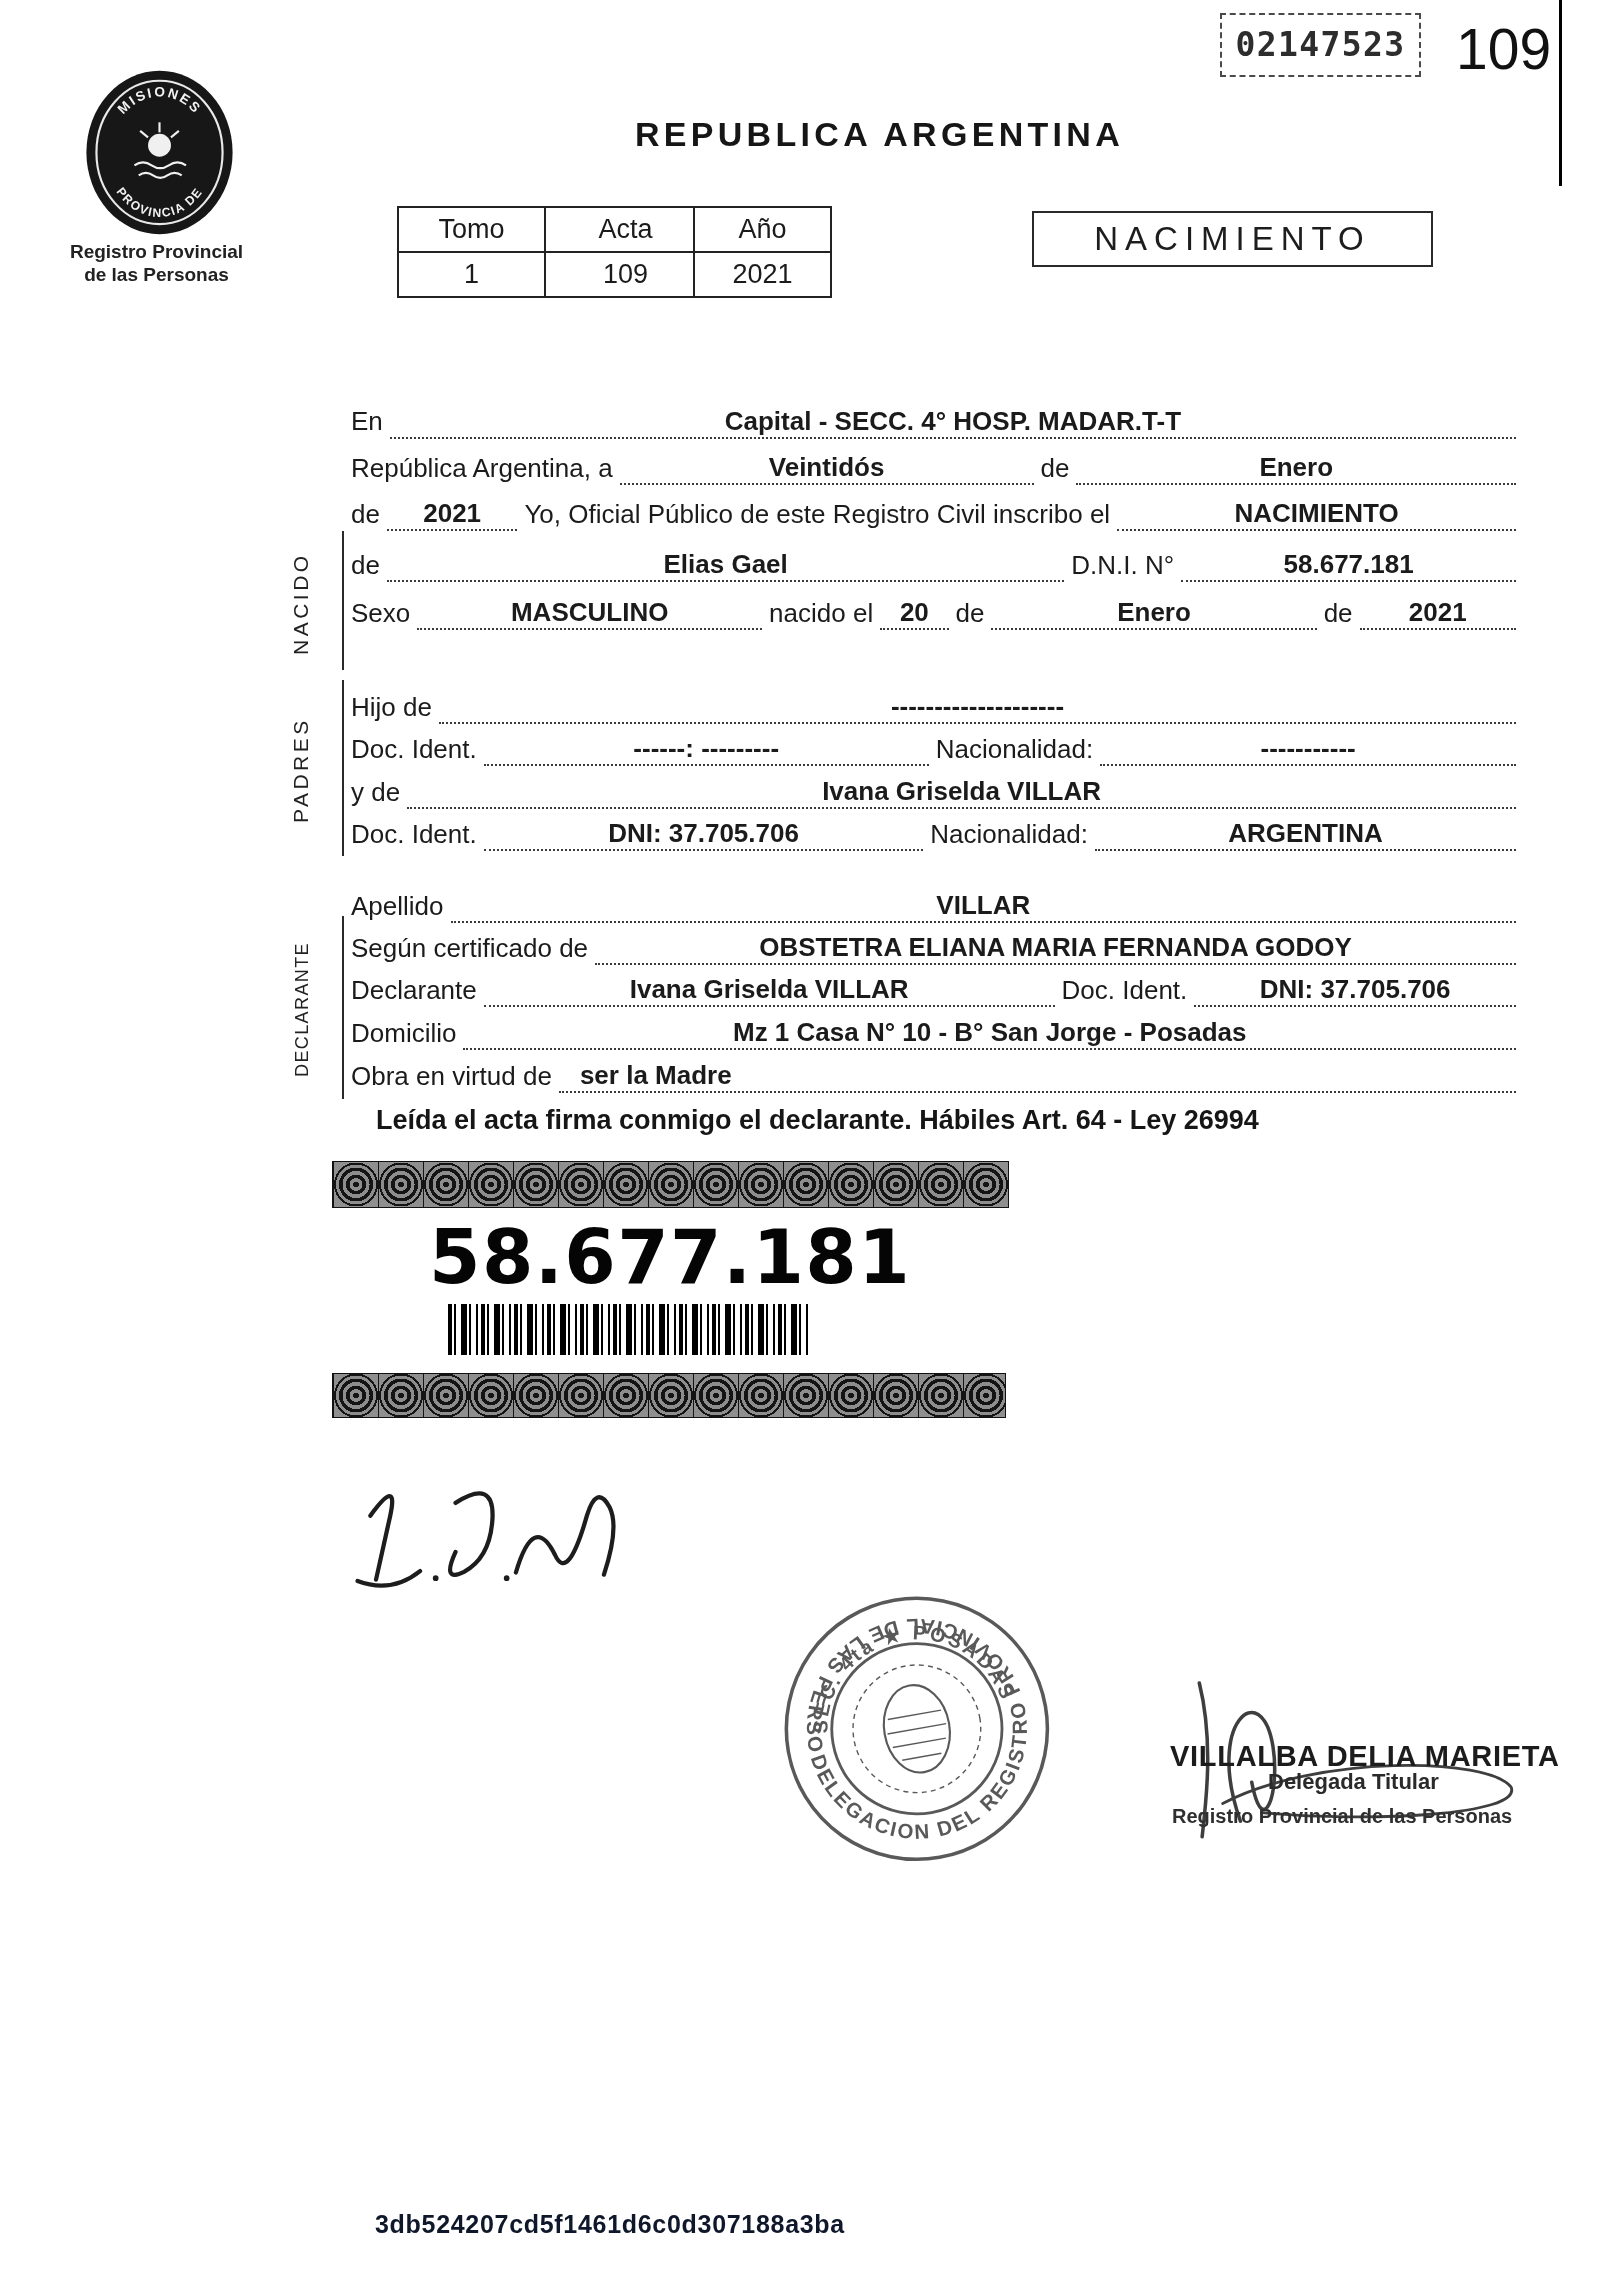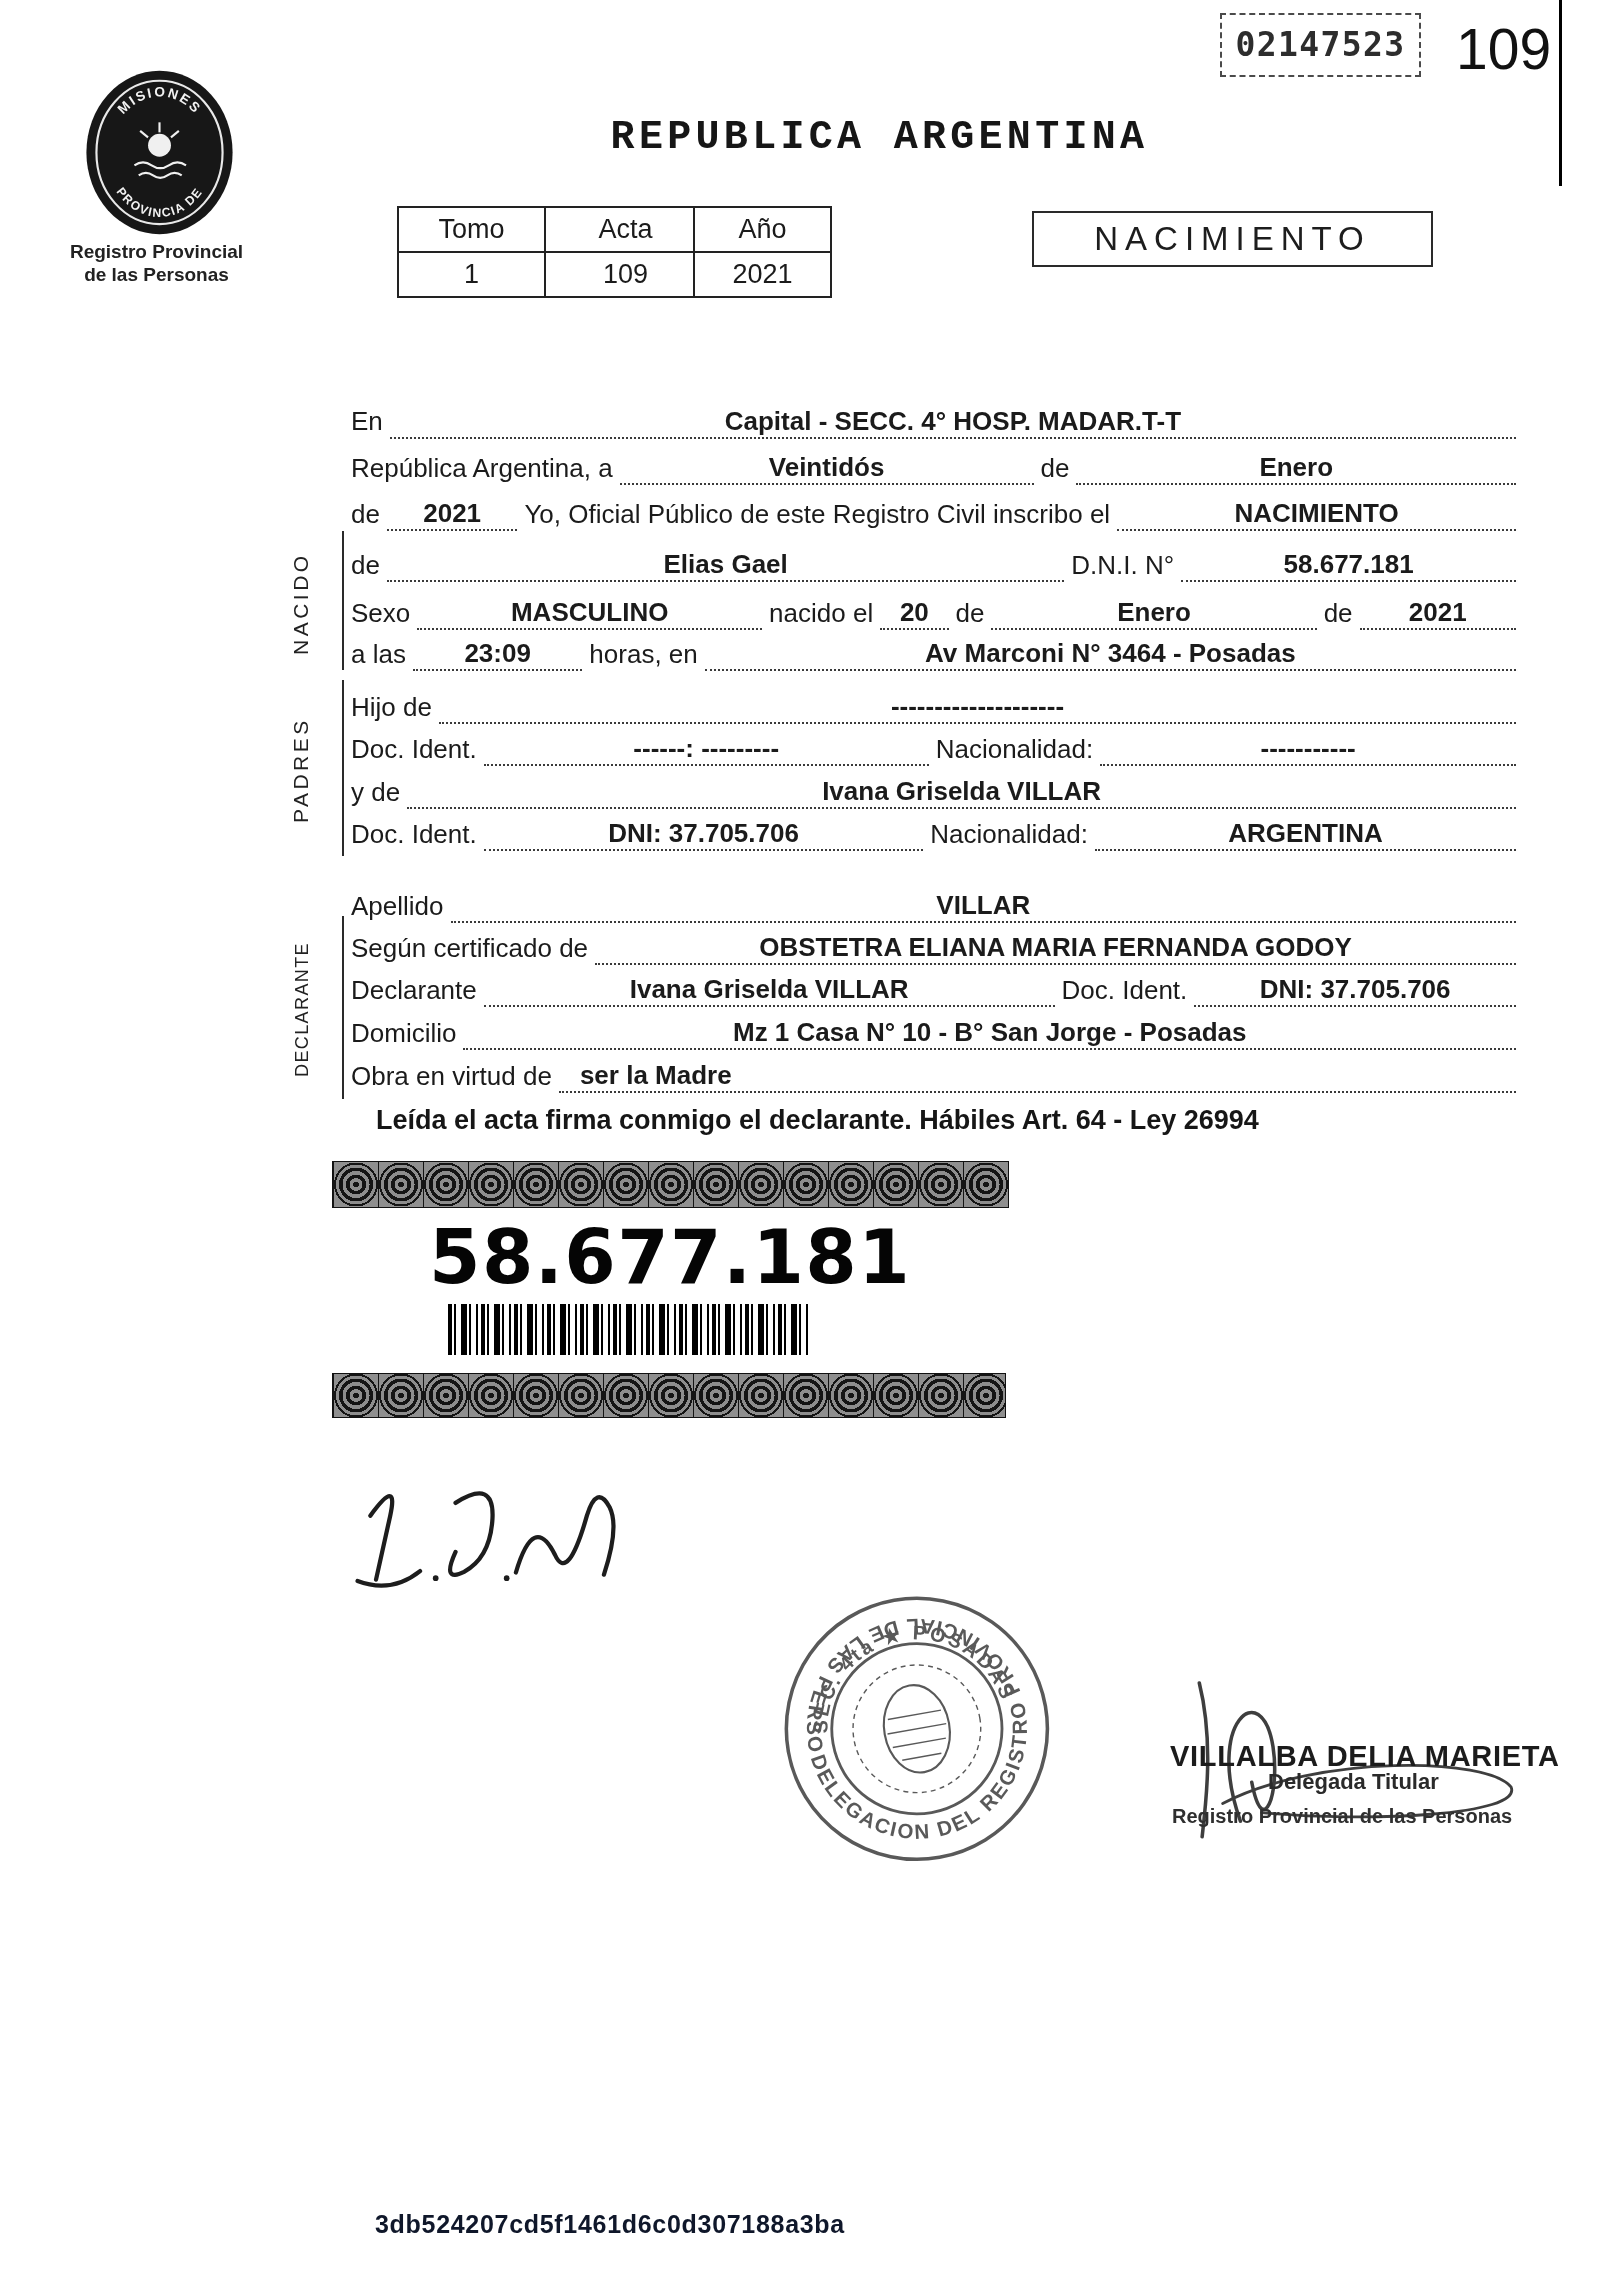--- a/index.html
+++ b/index.html
@@ -13,21 +13,21 @@
   .page-number{position:absolute;left:1456px;top:15.6px;font-size:57px;color:#111;}
   .edge-line{position:absolute;left:1559px;top:0;height:186px;border-left:3.5px solid #000;}
 
   
   .seal{position:absolute;left:77px;top:65px;width:165px;height:172px;}
   .seal-caption{position:absolute;left:50px;top:240px;width:213px;text-align:center;
     font-size:19px;font-weight:700;line-height:23px;color:#222;}
 
   
   .doc-title{position:absolute;left:454px;top:115px;width:851px;text-align:center;
-    font-family:Liberation Mono, monospace;font-weight:700;font-size:40px;letter-spacing:4.3px;color:#161616;}
+    font-family:Liberation Sans, sans-serif;font-weight:700;font-size:34px;letter-spacing:4.3px;color:#161616;}
 
   
   table.acta{position:absolute;left:397px;top:206px;border-collapse:collapse;}
   table.acta td{border:2.1px solid #222;height:43px;text-align:center;font-size:27px;padding:0;}
   table.acta td.c1{width:145px;} table.acta td.c2{width:135px;padding-left:12px;} table.acta td.c3{width:135px;}
 
   
   .record-box{position:absolute;left:1032px;top:211px;width:397px;height:52px;border:2.8px solid #2a2a2a;
     display:flex;align-items:center;justify-content:center;font-size:33px;letter-spacing:7px;color:#1d1d1d;}
 
@@ -165,26 +165,20 @@
       <span class="lbl first">Sexo</span>
       <span class="fill" style="flex-grow:38;">MASCULINO</span>
       <span class="lbl">nacido el</span>
       <span class="fill" style="flex-grow:8;">20</span>
       <span class="lbl">de</span>
       <span class="fill" style="flex-grow:51;">Enero</span>
       <span class="lbl">de</span>
       <span class="fill" style="flex-grow:20;">2021</span>
     </div>
 
-    <div class="frow" style="top:236px;">
-      <span class="lbl first">a las</span>
-      <span class="fill" style="flex-grow:25;">23:09</span>
-      <span class="lbl">horas, en</span>
-      <span class="fill" style="flex-grow:107;">Av Marconi N° 3464 - Posadas</span>
-    </div>
 
     <div class="frow" style="top:289px;">
       <span class="lbl first">Hijo de</span>
       <span class="fill">--------------------</span>
     </div>
 
     <div class="frow" style="top:331px;">
       <span class="lbl first">Doc. Ident.</span>
       <span class="fill" style="flex-grow:56;">------: ---------</span>
       <span class="lbl">Nacionalidad:</span>

